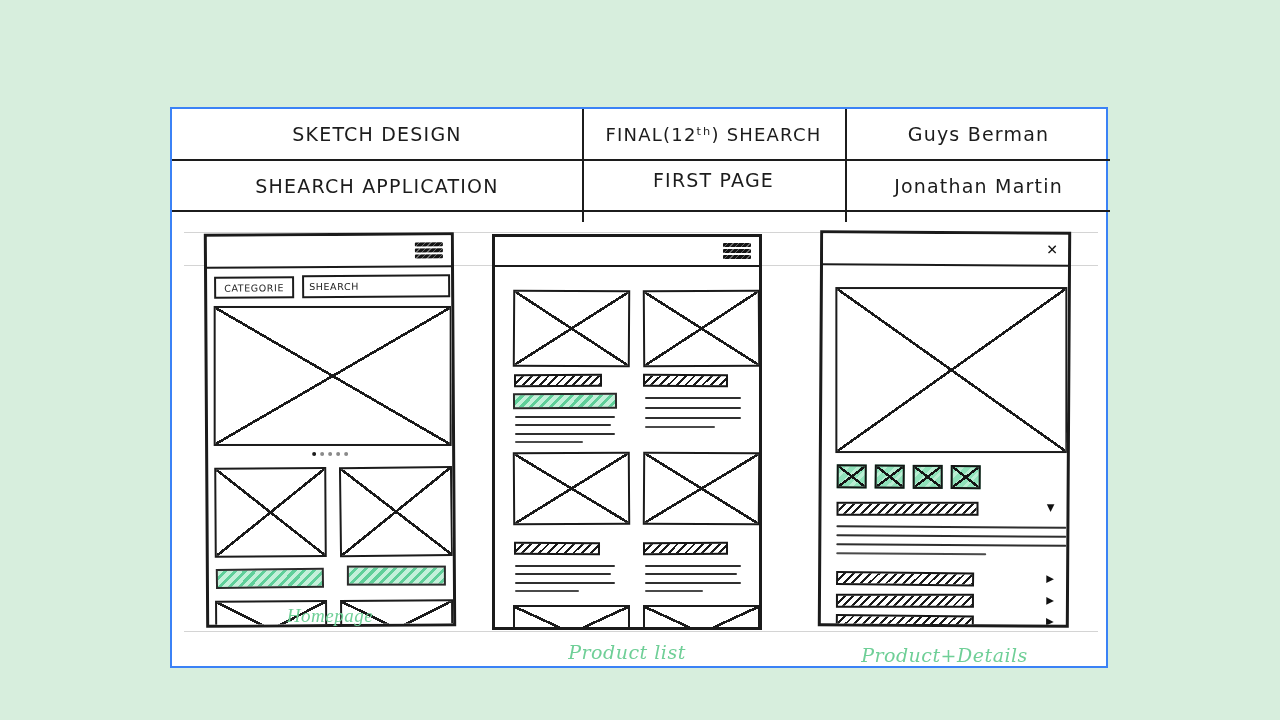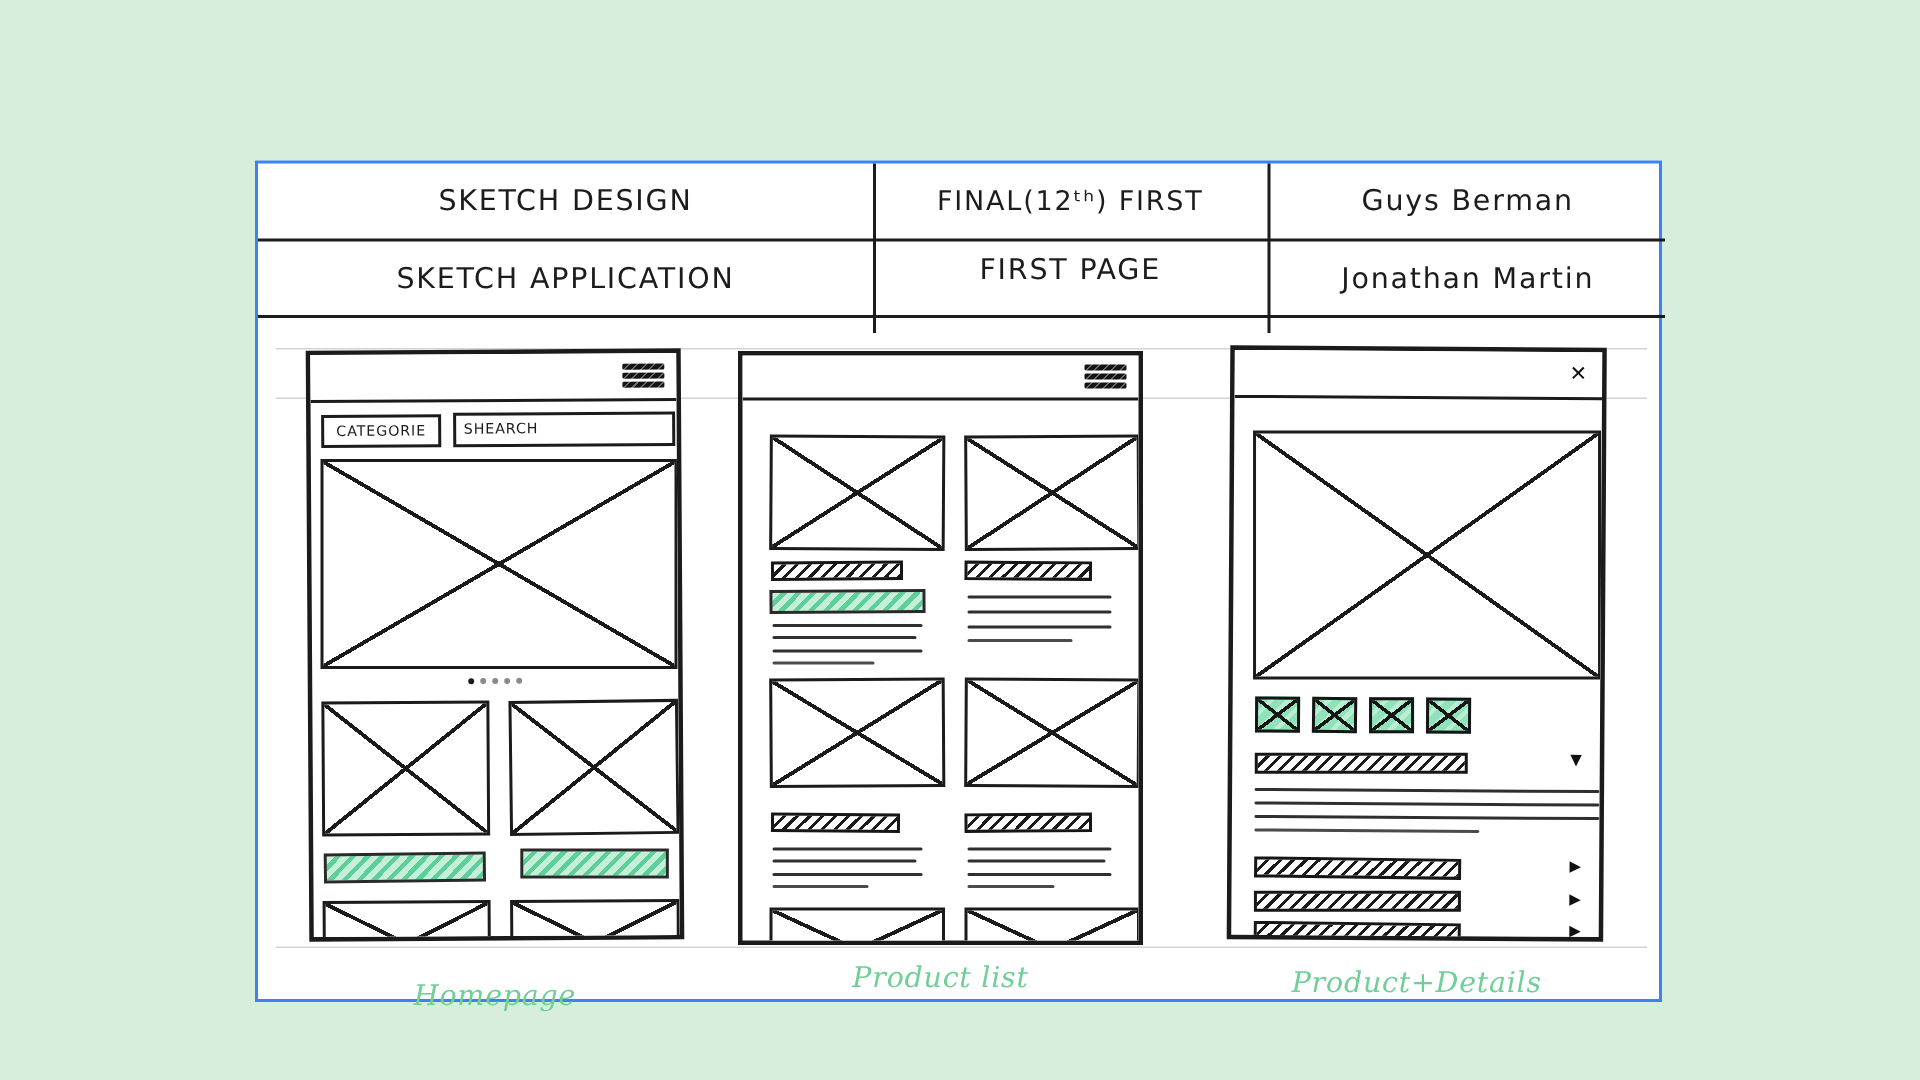--- a/index.html
+++ b/index.html
@@ -67,23 +67,23 @@
 
   <div class="card">
 
     <div>
       <div class="ht-line" style="left:0;top:50px;width:938px;height:2px;"></div>
       <div class="ht-line" style="left:0;top:101px;width:938px;height:2px;"></div>
       <div class="ht-line" style="left:410px;top:0;width:2px;height:113px;"></div>
       <div class="ht-line" style="left:673px;top:0;width:2px;height:113px;"></div>
 
       <div class="cell" style="left:0;top:0;width:410px;height:50px;">SKETCH DESIGN</div>
-      <div class="cell" style="left:412px;top:0;width:259px;height:50px;font-size:18px;">FINAL(12ᵗʰ) FIRST</div>
+      <div class="cell" style="left:412px;top:0;width:259px;height:50px;font-size:18px;">FINAL(12ᵗʰ) SHEARCH</div>
       <div class="cell" style="left:675px;top:0;width:263px;height:50px;">Guys Berman</div>
-      <div class="cell" style="left:0;top:52px;width:410px;height:49px;">SKETCH APPLICATION</div>
+      <div class="cell" style="left:0;top:52px;width:410px;height:49px;">SHEARCH APPLICATION</div>
       <div class="cell" style="left:412px;top:52px;width:259px;height:38px;">FIRST PAGE</div>
       <div class="cell" style="left:675px;top:52px;width:263px;height:49px;">Jonathan Martin</div>
     </div>
 
     <div class="guide" style="left:12px;top:123px;width:914px;"></div>
     <div class="guide" style="left:12px;top:156px;width:914px;"></div>
     <div class="guide" style="left:12px;top:522px;width:914px;"></div>
 
     <div class="panel tilt-l" style="left:33px;top:124px;width:250px;height:394px;">
       <div class="clip">
@@ -103,21 +103,21 @@
         <div class="xbox tilt-r" style="left:6px;top:70px;width:238px;height:140px;"></div>
         <div class="dots" style="top:215px;"><i></i><i></i><i></i><i></i><i></i></div>
         <div class="xbox" style="left:6px;top:231px;width:112px;height:90px;"></div>
         <div class="xbox tilt-l" style="left:131px;top:231px;width:113px;height:90px;"></div>
         <div class="ghatch tilt-l" style="left:7px;top:332px;width:108px;height:20px;"></div>
         <div class="ghatch tilt-r" style="left:138px;top:330px;width:99px;height:20px;"></div>
         <div class="xbox" style="left:6px;top:364px;width:112px;height:58px;"></div>
         <div class="xbox" style="left:131px;top:364px;width:113px;height:58px;"></div>
       </div>
     </div>
-    <div class="caption" style="left:33px;top:544px;width:250px;">Homepage</div>
+    <div class="caption" style="left:33px;top:496px;width:250px;font-family:Liberation Serif, serif;">Homepage</div>
 
     <div class="panel" style="left:320px;top:125px;width:270px;height:396px;">
       <div class="clip">
         <div class="navbar" style="height:30px;">
           <div class="menu" style="right:8px;top:6px;">
               <i></i>
               <i></i>
               <i></i>
             </div>
         </div>

